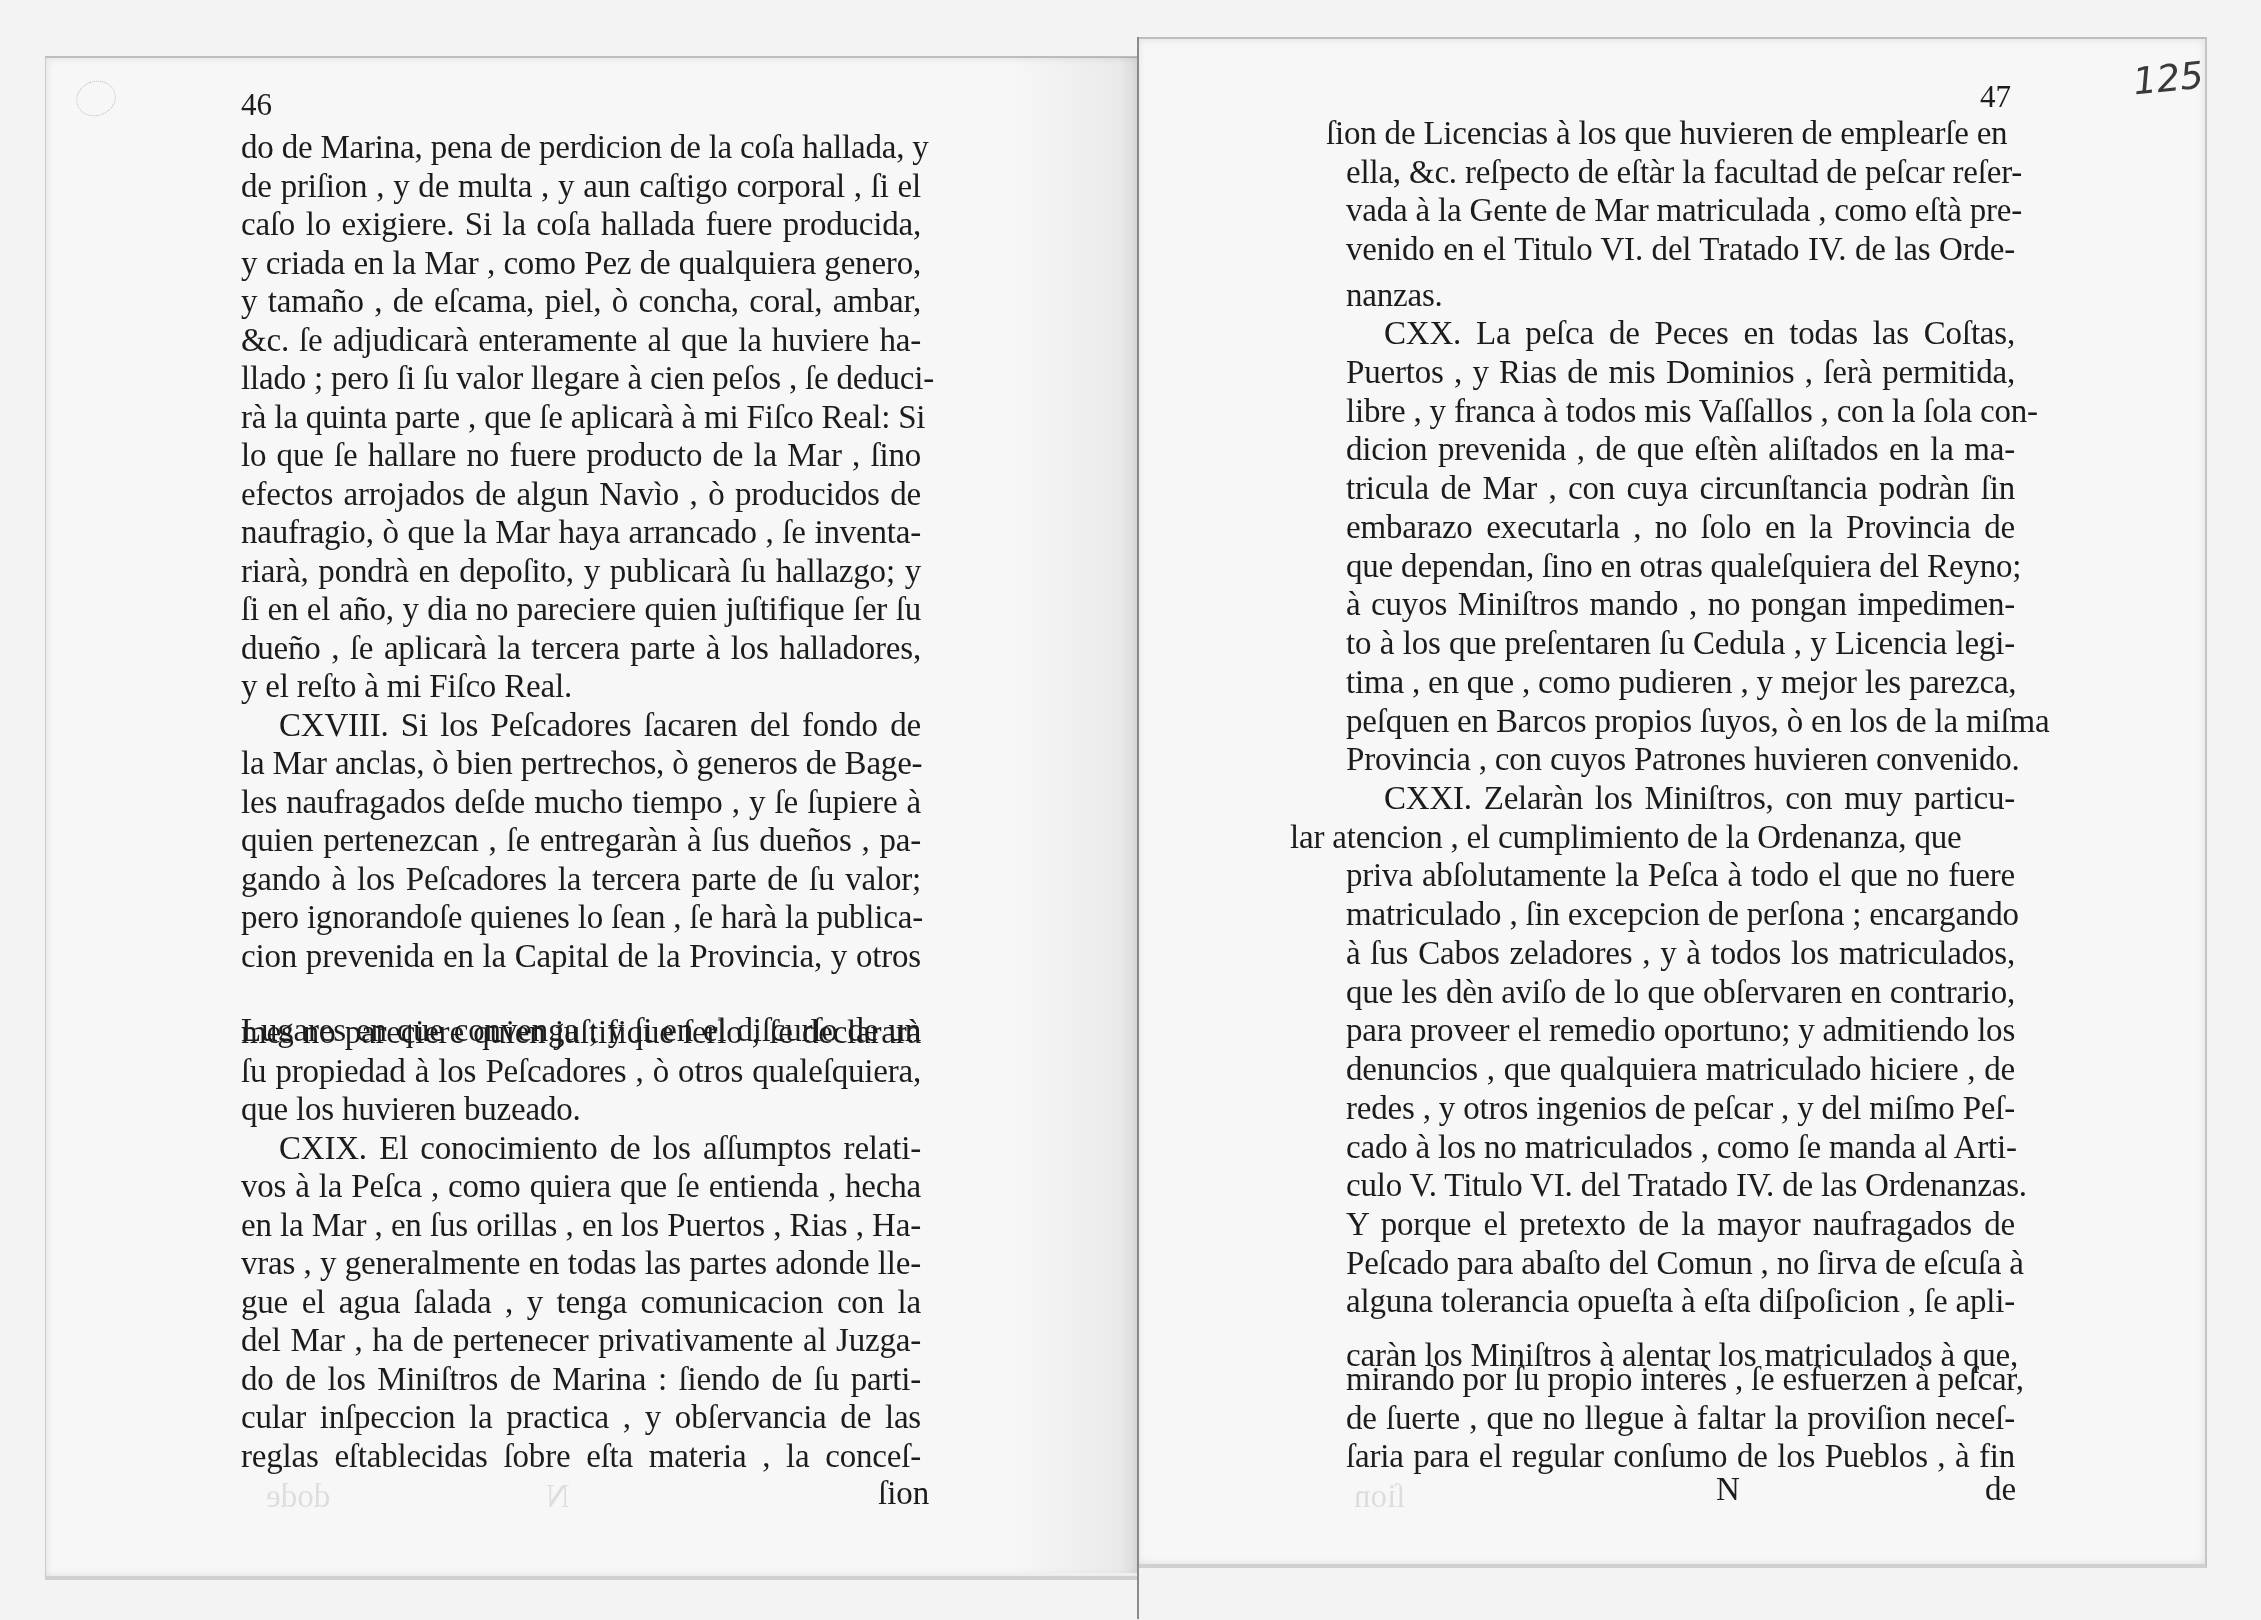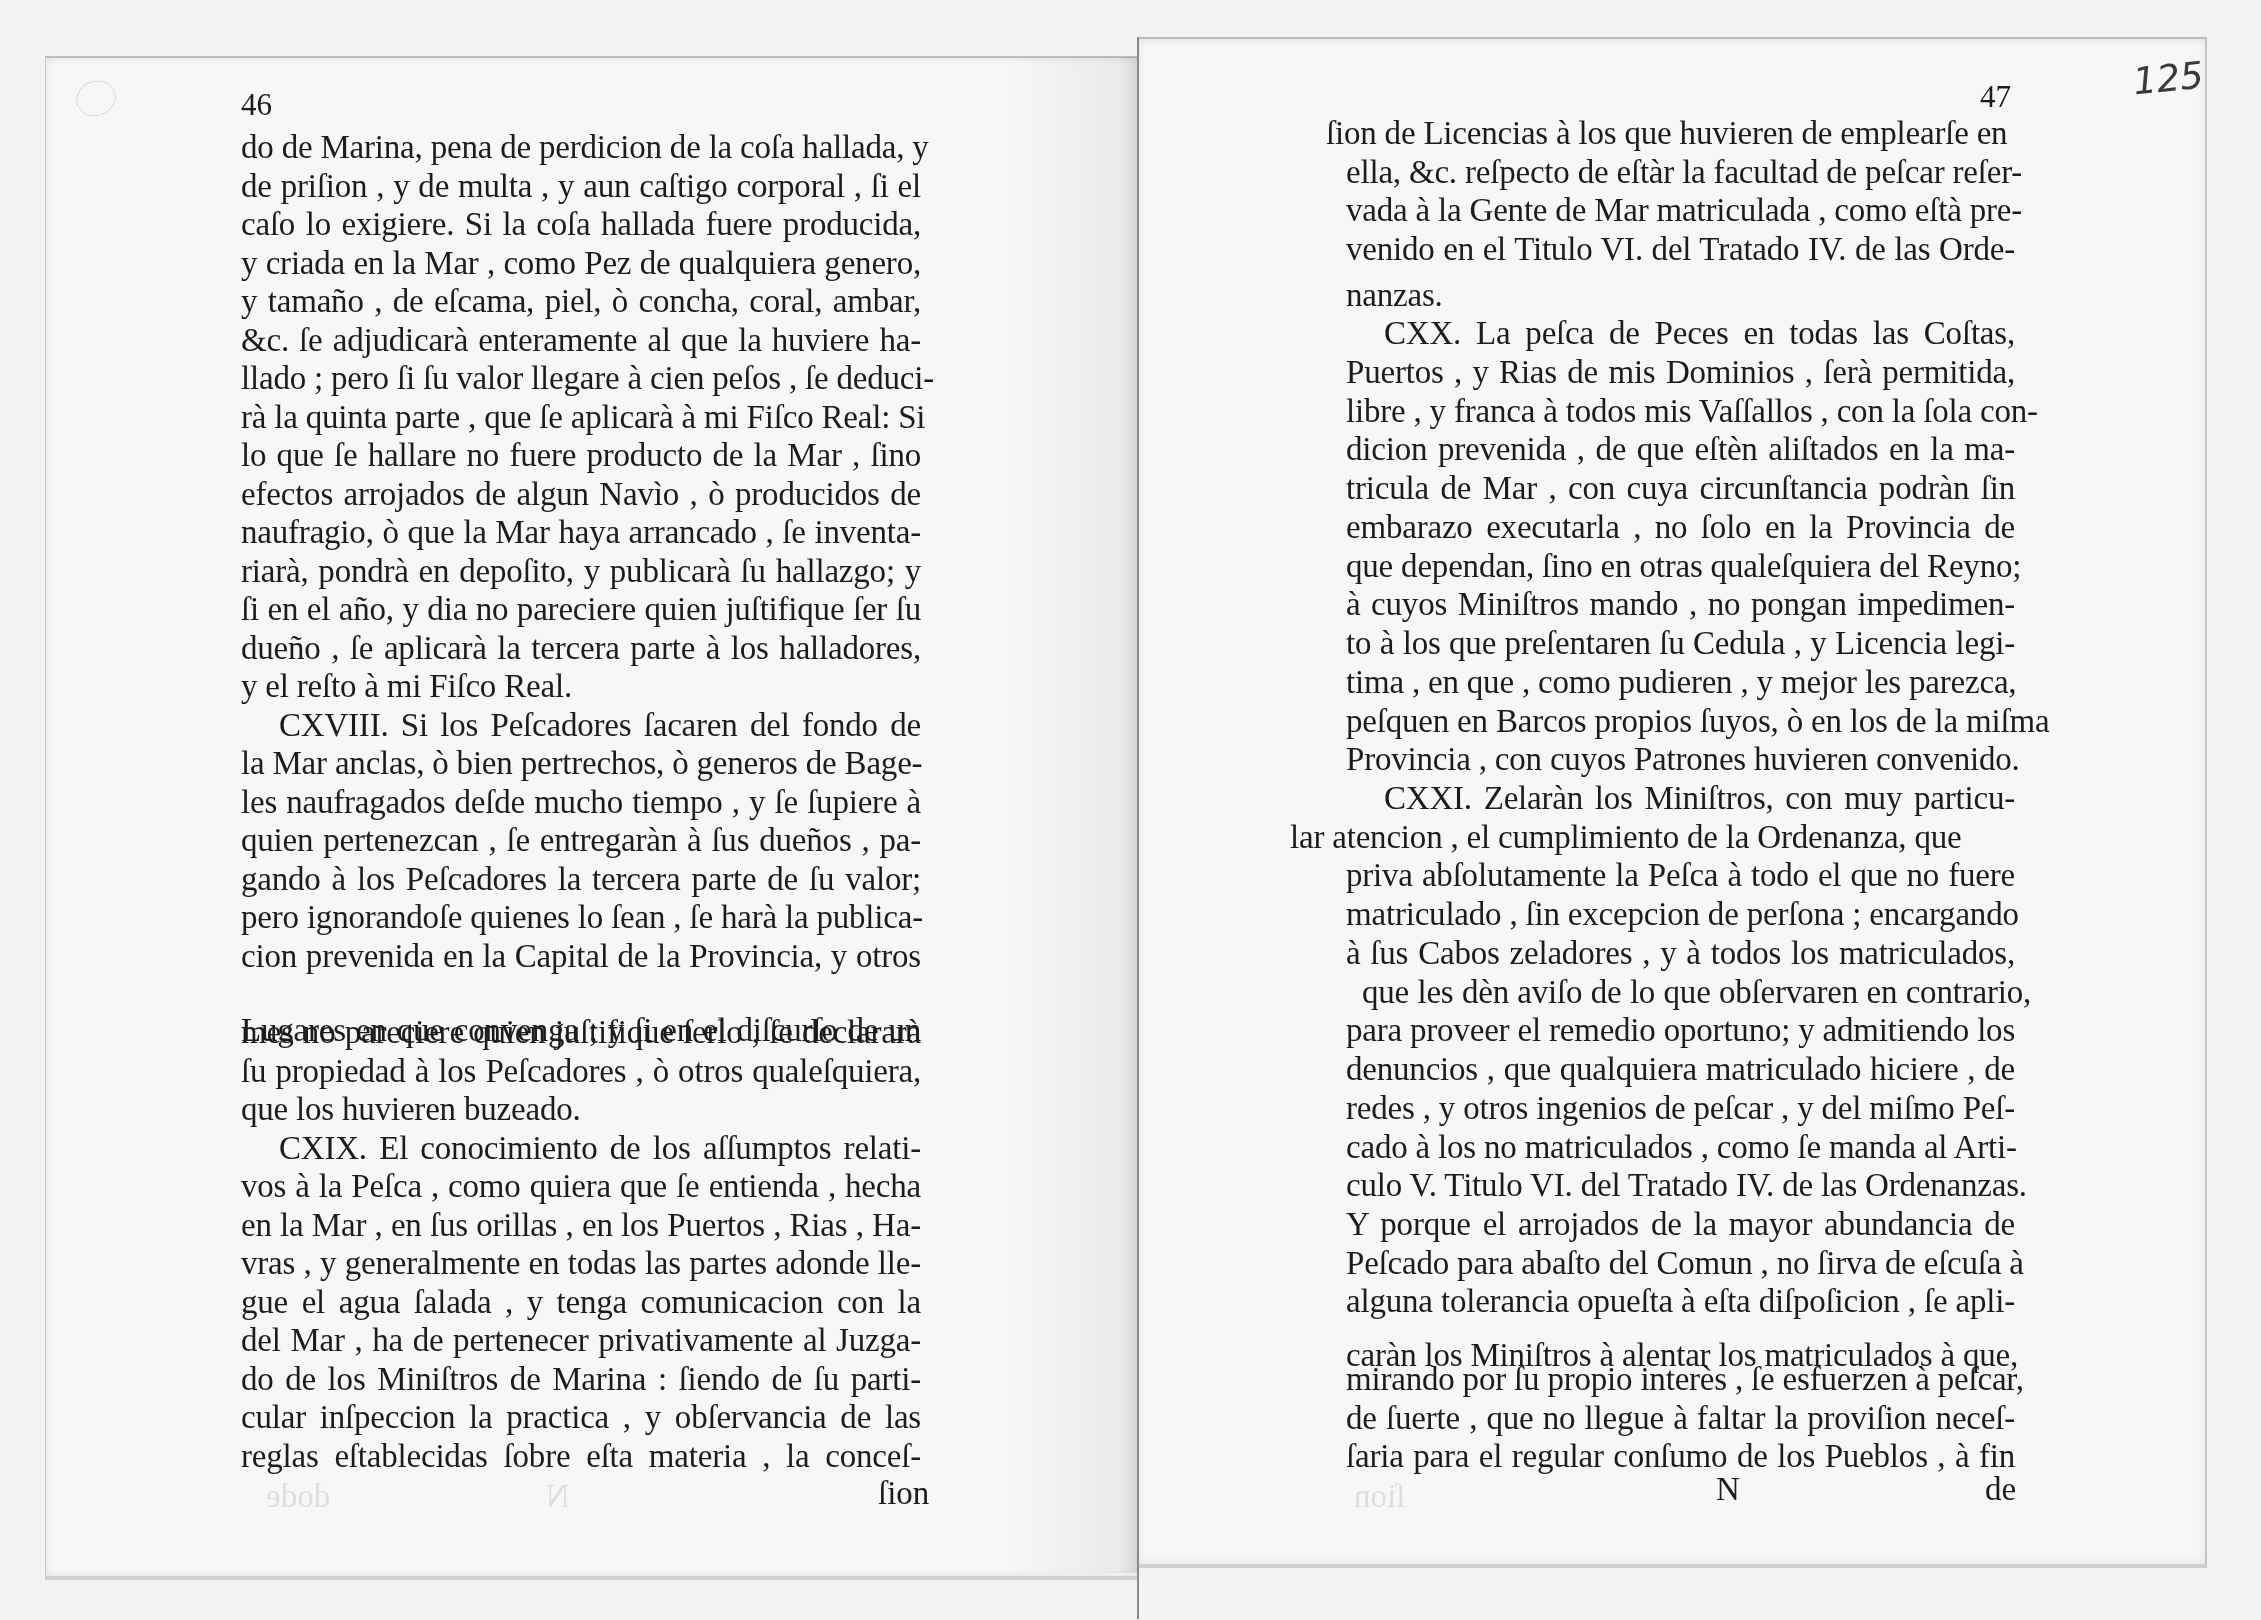--- a/index.html
+++ b/index.html
@@ -101,27 +101,27 @@
     <div class="line" style="left: 1346px; top: 585px; width: 669px;">à cuyos Miniſtros mando , no pongan impedimen-</div>
     <div class="line" style="left: 1346px; top: 624px; width: 669px;">to à los que preſentaren ſu Cedula , y Licencia legi-</div>
     <div class="line" style="left: 1346px; top: 663px; width: 669px;">tima , en que , como pudieren , y mejor les parezca,</div>
     <div class="line" style="left: 1346px; top: 702px; width: 669px;">peſquen en Barcos propios ſuyos, ò en los de la miſma</div>
     <div class="line last" style="left: 1346px; top: 740px; width: 669px;">Provincia , con cuyos Patrones huvieren convenido.</div>
     <div class="line indent" style="left: 1346px; top: 779px; width: 669px;">CXXI.   Zelaràn los Miniſtros, con muy particu-</div>
     <div class="line" style="left: 1290px; top: 818px; width: 669px;">lar atencion , el cumplimiento de la Ordenanza, que</div>
     <div class="line" style="left: 1346px; top: 856px; width: 669px;">priva abſolutamente la Peſca à todo el que no fuere</div>
     <div class="line" style="left: 1346px; top: 895px; width: 669px;">matriculado , ſin excepcion de perſona ; encargando</div>
     <div class="line" style="left: 1346px; top: 934px; width: 669px;">à ſus Cabos zeladores , y à todos los matriculados,</div>
-    <div class="line" style="left: 1346px; top: 973px; width: 669px; margin-left: 16px;">que les dèn aviſo de lo que obſervaren en contrario,</div>
+    <div class="line" style="left: 1346px; top: 973px; width: 669px;">que les dèn aviſo de lo que obſervaren en contrario,</div>
     <div class="line" style="left: 1346px; top: 1011px; width: 669px;">para proveer el remedio oportuno; y admitiendo los</div>
     <div class="line" style="left: 1346px; top: 1050px; width: 669px;">denuncios , que qualquiera matriculado hiciere , de</div>
     <div class="line" style="left: 1346px; top: 1089px; width: 669px;">redes , y otros ingenios de peſcar , y del miſmo Peſ-</div>
     <div class="line" style="left: 1346px; top: 1128px; width: 669px;">cado à los no matriculados , como ſe manda al Arti-</div>
     <div class="line" style="left: 1346px; top: 1166px; width: 669px;">culo V. Titulo VI. del Tratado IV. de las Ordenanzas.</div>
-    <div class="line" style="left: 1346px; top: 1205px; width: 669px;">Y porque el arrojados de la mayor abundancia de</div>
+    <div class="line" style="left: 1346px; top: 1205px; width: 669px;">Y porque el pretexto de la mayor naufragados de</div>
     <div class="line" style="left: 1346px; top: 1244px; width: 669px;">Peſcado para abaſto del Comun , no ſirva de eſcuſa à</div>
     <div class="line" style="left: 1346px; top: 1282px; width: 669px;">alguna tolerancia opueſta à eſta diſpoſicion , ſe apli-</div>
     <div class="line" style="left: 1346px; top: 1321px; width: 669px; margin-top: 15px;">caràn los Miniſtros à alentar los matriculados à que,</div>
     <div class="line" style="left: 1346px; top: 1360px; width: 669px;">mirando por ſu propio interès , ſe esfuerzen à peſcar,</div>
     <div class="line" style="left: 1346px; top: 1399px; width: 669px;">de ſuerte , que no llegue à faltar la proviſion neceſ-</div>
     <div class="line" style="left: 1346px; top: 1437px; width: 669px;">ſaria para el regular conſumo de los Pueblos , à fin</div>
   </div>
 
 <div class="catch" style="left:878px;top:1474px;">ſion</div>
 <div class="catch" style="left:1716px;top:1470px;">N</div>

